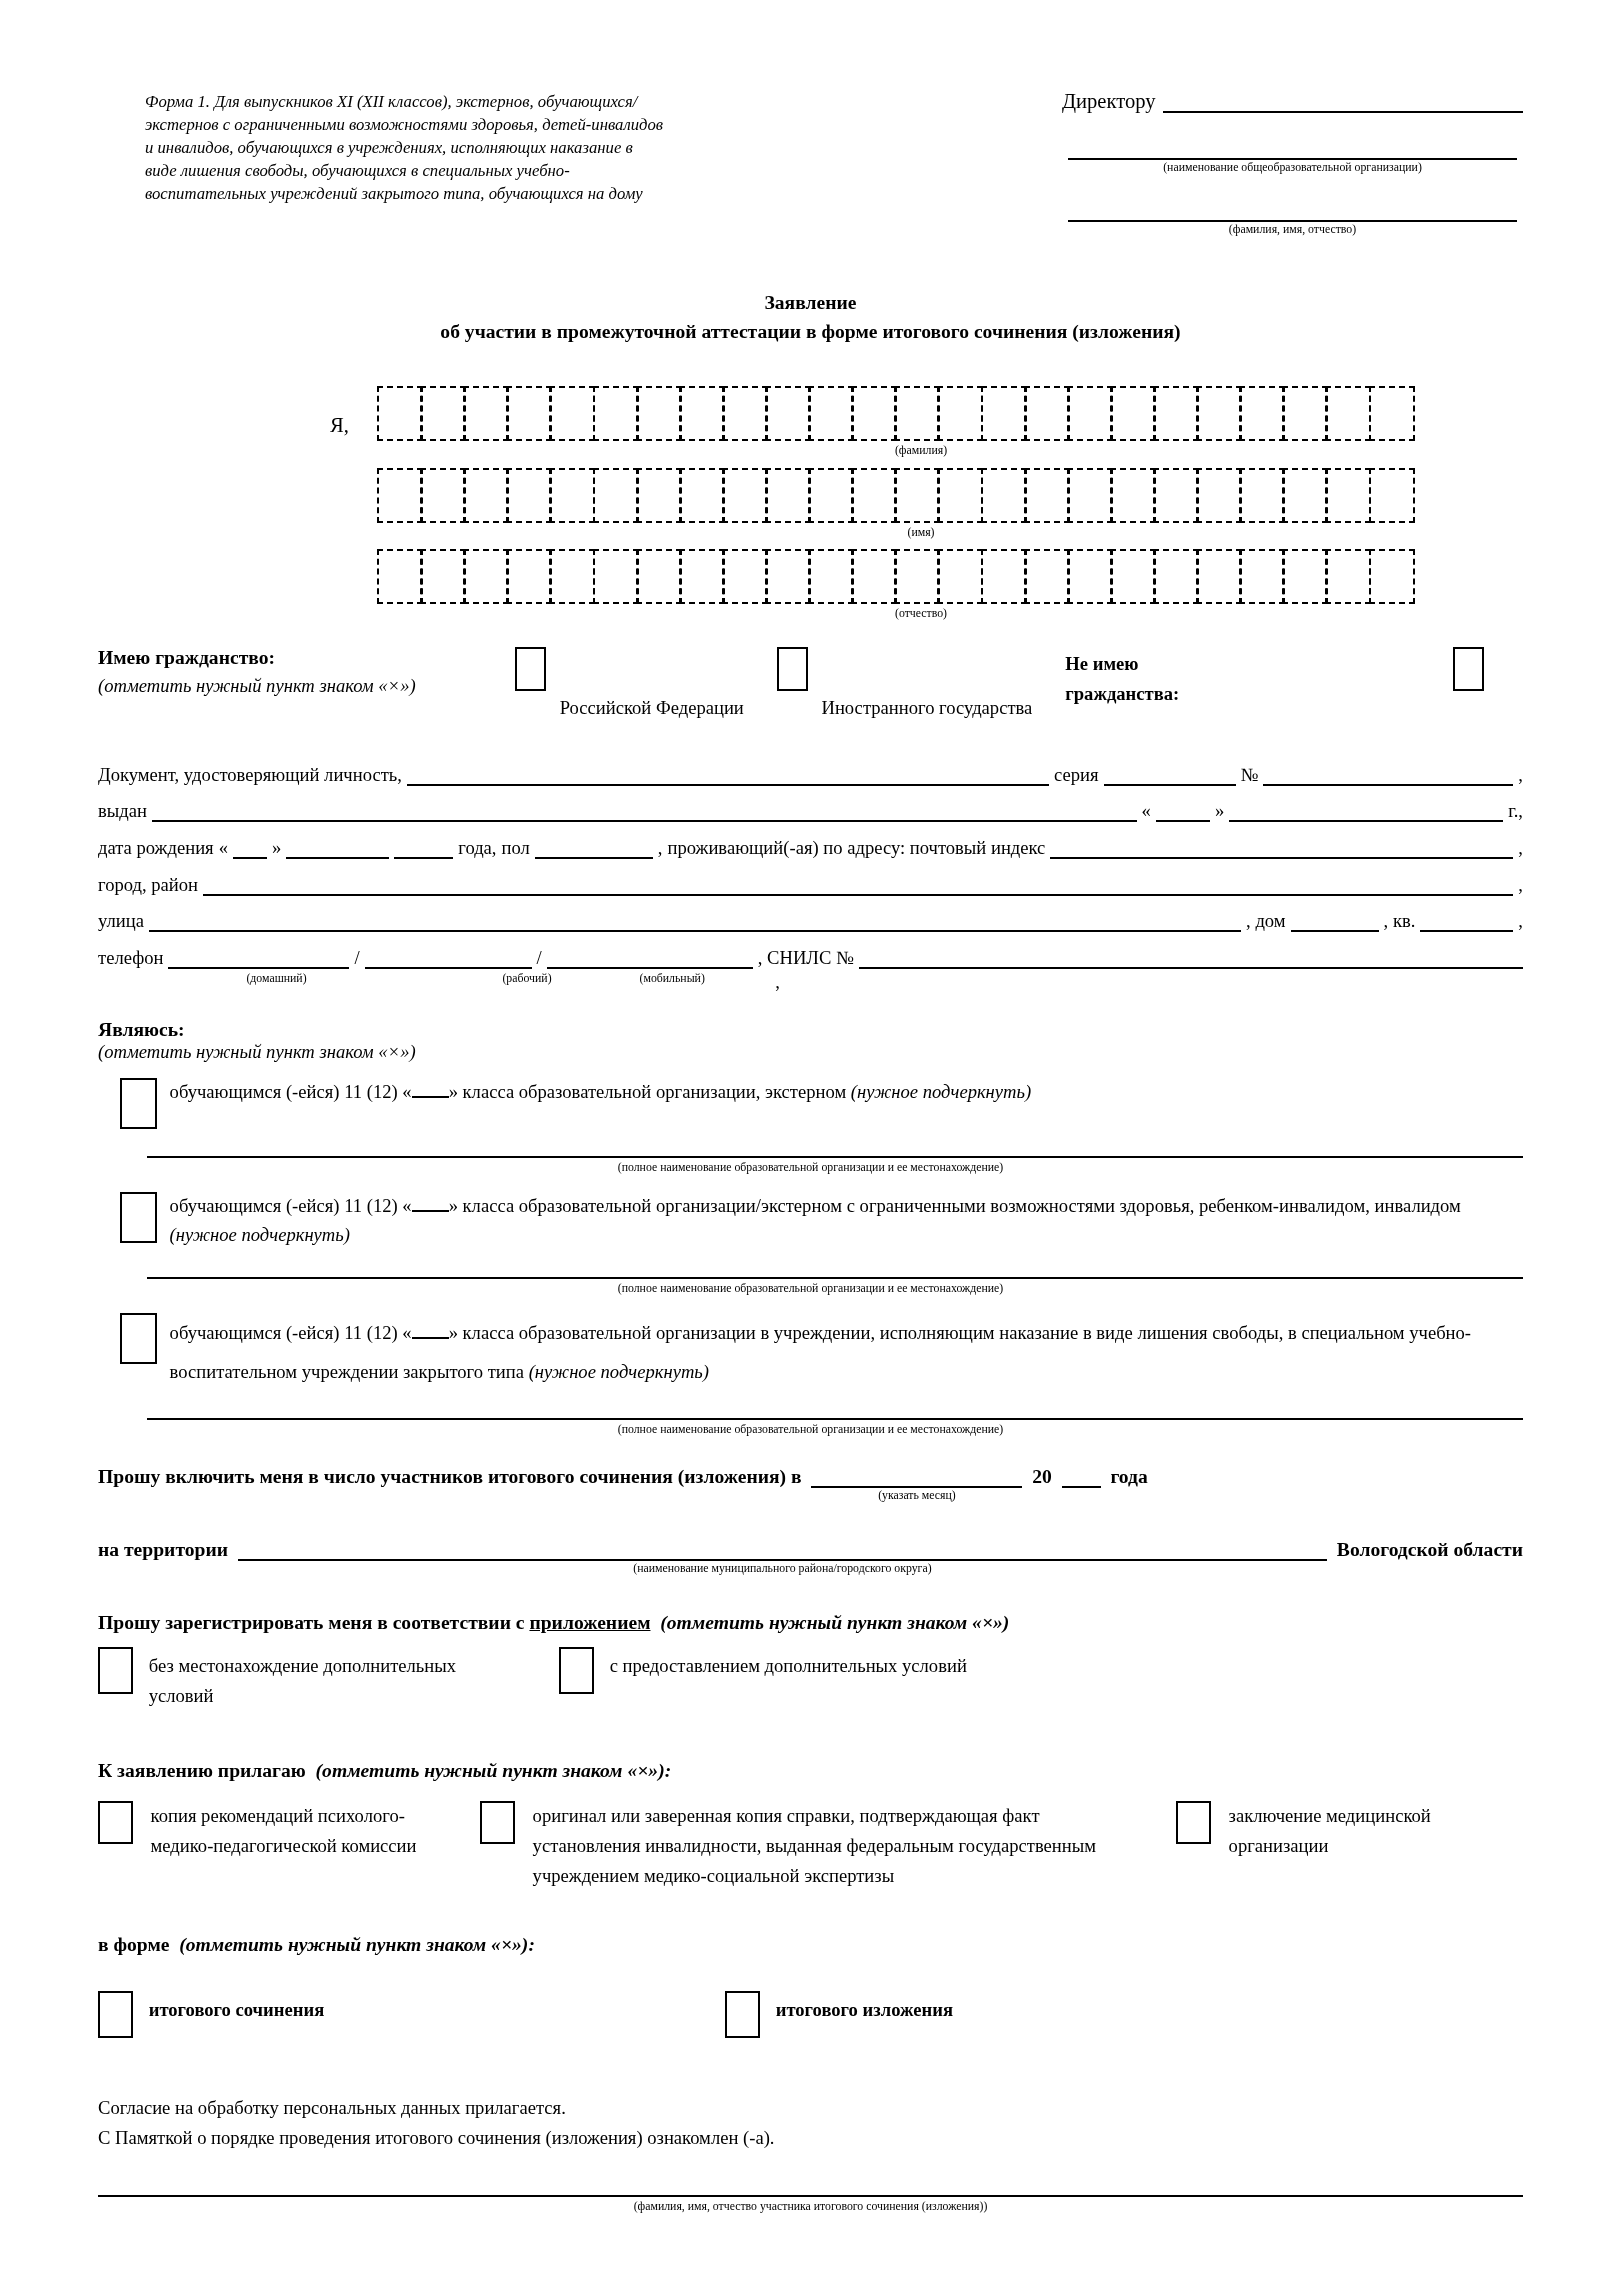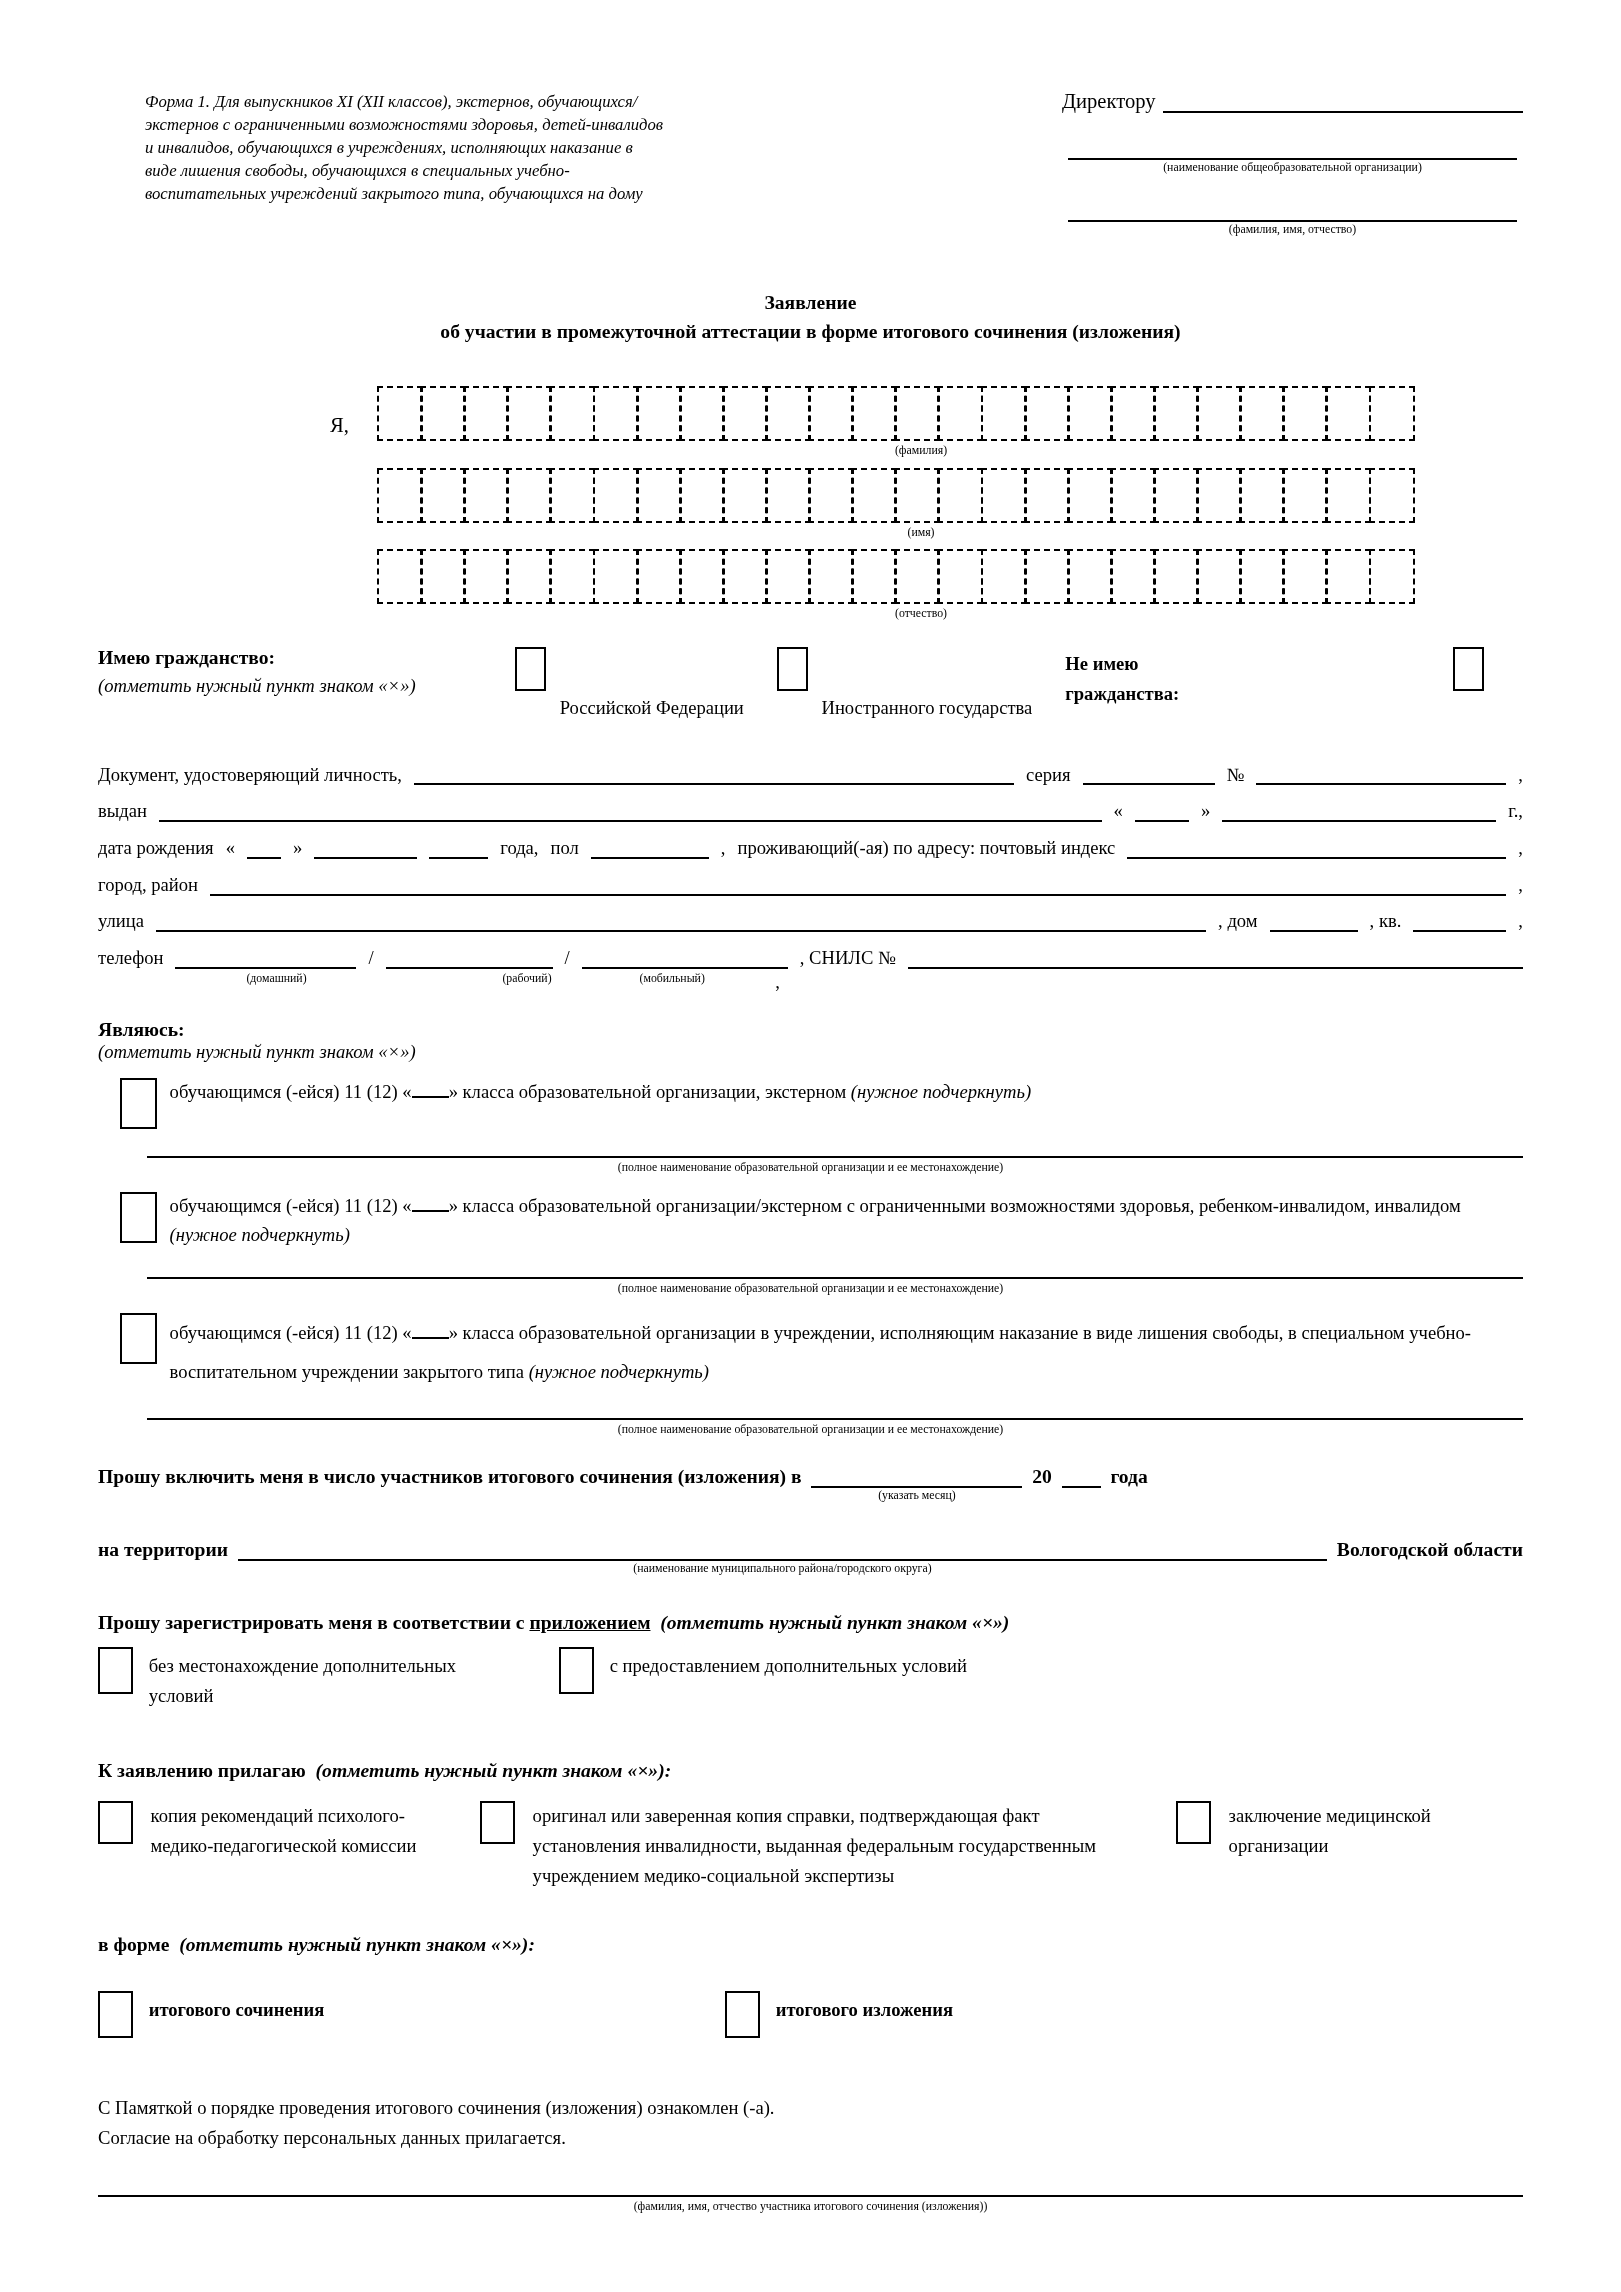--- a/index.html
+++ b/index.html
@@ -24,21 +24,21 @@
   .gridcap{width:1088px;text-align:center;font-size:11.8px;margin:2px 0 9.8px 0;}
   .cit{display:flex;margin-top:25.5px;font-size:18.6px;align-items:flex-start;}
   .cit-l{width:417px;}
   .cit-l b{font-size:19.6px;}
   .cit-l i{display:block;margin-top:5.9px;}
   .cbx{width:31px;height:44px;border:2.9px solid #000;box-sizing:border-box;flex:none;}
   .cit-opt{display:flex;align-items:flex-start;gap:13.7px;margin-right:33px;}
   .cit-opt span{padding-top:7.8px;margin-top:42px;}
   .cit-no{font-weight:bold;width:157px;line-height:1.6;padding-top:2px;}
   .docsec{margin-top:45px;font-size:18.6px;}
-  .fline{display:flex;align-items:center;gap:12px;margin-bottom:14.7px;white-space:nowrap;}
+  .fline{display:flex;align-items:flex-end;gap:5px;margin-bottom:14.7px;white-space:nowrap;}
   .fline .grow{flex:1;}
   .bwrap{position:relative;}
   .bwrap .bl{display:block;width:100%;}
   .bwrap .bcap{position:absolute;left:0;right:0;top:100%;text-align:center;font-size:11.8px;white-space:nowrap;}
   .caprow{display:flex;font-size:11.8px;margin-top:-9.8px;}
   .caprow .sp{display:inline-block;}
   .sect-b{font-weight:bold;font-size:19.6px;}
   .statussec{margin-top:25.5px;font-size:18.6px;}
   .chk-item{display:flex;margin-top:15.7px;padding-left:21.6px;align-items:flex-start;}
   .chk-item .cbx{width:37px;height:51px;}
@@ -359,21 +359,21 @@
         <span style="font-weight:bold">итогового сочинения</span>
       </div>
       <div class="opt">
         <div class="cbx"></div>
         <span style="font-weight:bold">итогового изложения</span>
       </div>
     </div>
   </div>
 
   <div class="consent">
+    <div>Согласие на обработку персональных данных прилагается.</div>
     <div>С Памяткой о порядке проведения итогового сочинения (изложения) ознакомлен (-а).</div>
-    <div>Согласие на обработку персональных данных прилагается.</div>
   </div>
   <div class="sep"></div>
   <div class="orgcap" style="margin-bottom:0">(фамилия, имя, отчество участника итогового сочинения (изложения))</div>
 
 
 </div>
 
 
 </body></html>

